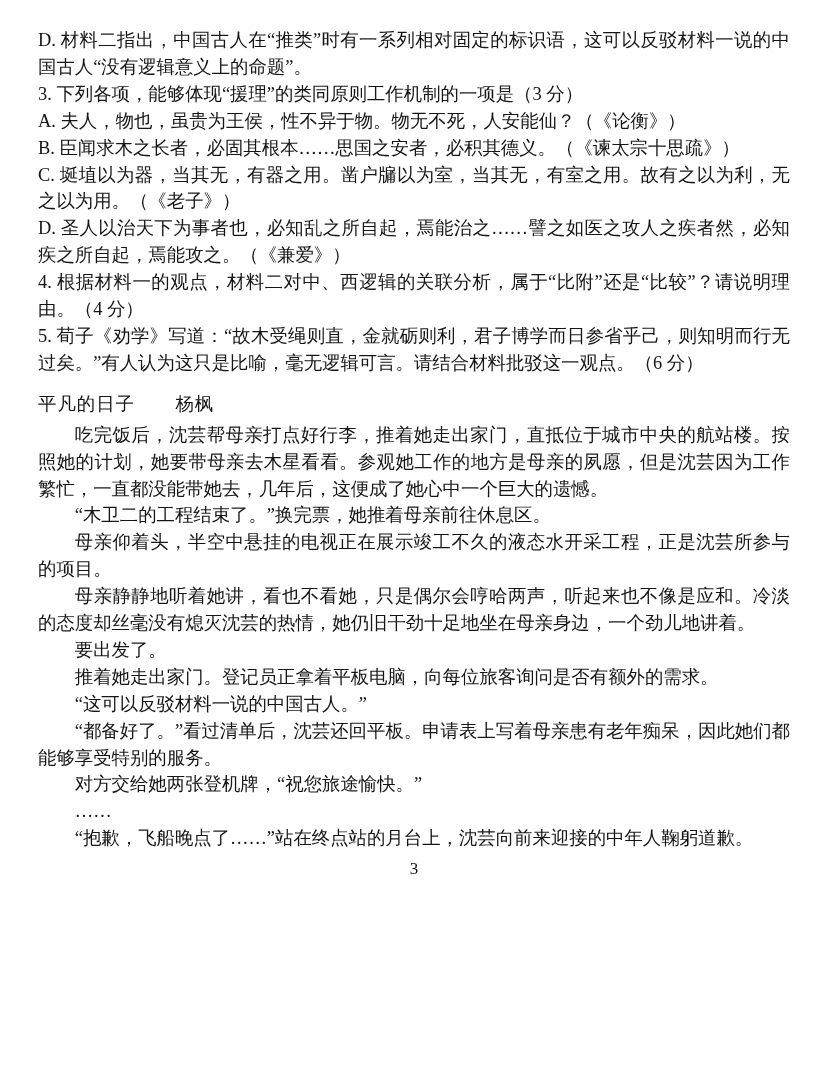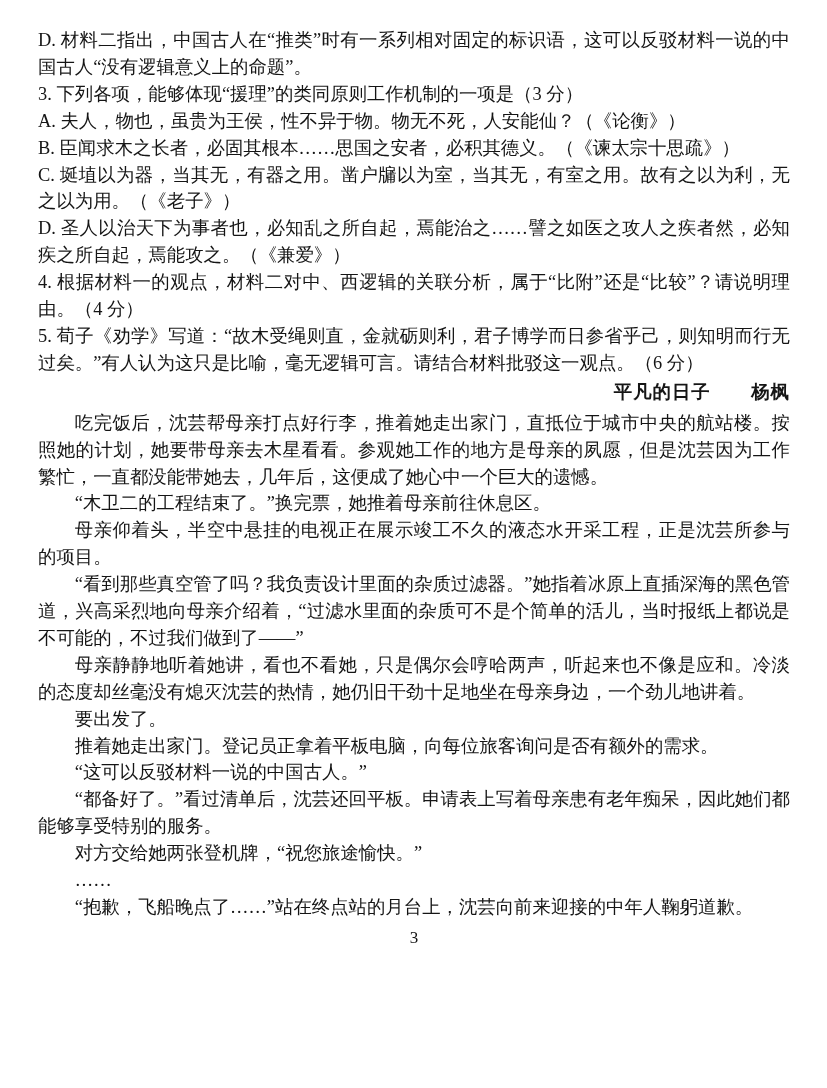--- a/index.html
+++ b/index.html
@@ -16,23 +16,23 @@
     font-family: "Liberation Serif", "DejaVu Serif", serif;
     font-size: 18.4px;
     line-height: 26.9px;
     padding: 27px 37px 0 38px;
     overflow: hidden;
     text-align: justify;
   }
   .doc-page p { margin: 0; }
   .indent { text-indent: 2em; }
   .story-title-row {
-    text-align: right;
-    margin: 2px 0 4px 0;
-    font-weight: 700;
+    text-align: left;
+    margin: 14px 0 4px 0;
+    font-weight: 400;
     letter-spacing: 1px;
   }
   .story-title-row .author { margin-left: 2.2em; }
   .page-number {
     text-align: center;
     margin-top: 4px;
     font-size: 17px;
   }
 </style>
 </head>
@@ -52,21 +52,20 @@
   <p>5. 荀子《劝学》写道：“故木受绳则直，金就砺则利，君子博学而日参省乎己，则知明而行无过矣。”有人认为这只是比喻，毫无逻辑可言。请结合材料批驳这一观点。（6 分）</p>
 
 
   <div class="story-title-row">
     <span>平凡的日子</span><span class="author">杨枫</span>
   </div>
 
   <p class="indent">吃完饭后，沈芸帮母亲打点好行李，推着她走出家门，直抵位于城市中央的航站楼。按照她的计划，她要带母亲去木星看看。参观她工作的地方是母亲的夙愿，但是沈芸因为工作繁忙，一直都没能带她去，几年后，这便成了她心中一个巨大的遗憾。</p>
   <p class="indent">“木卫二的工程结束了。”换完票，她推着母亲前往休息区。</p>
   <p class="indent">母亲仰着头，半空中悬挂的电视正在展示竣工不久的液态水开采工程，正是沈芸所参与的项目。</p>
-  <p class="indent">“看到那些真空管了吗？我负责设计里面的杂质过滤器。”她指着冰原上直插深海的黑色管道，兴高采烈地向母亲介绍着，“过滤水里面的杂质可不是个简单的活儿，当时报纸上都说是不可能的，不过我们做到了——”</p>
   <p class="indent">母亲静静地听着她讲，看也不看她，只是偶尔会哼哈两声，听起来也不像是应和。冷淡的态度却丝毫没有熄灭沈芸的热情，她仍旧干劲十足地坐在母亲身边，一个劲儿地讲着。</p>
   <p class="indent">要出发了。</p>
   <p class="indent">推着她走出家门。登记员正拿着平板电脑，向每位旅客询问是否有额外的需求。</p>
   <p class="indent">“这可以反驳材料一说的中国古人。”</p>
   <p class="indent">“都备好了。”看过清单后，沈芸还回平板。申请表上写着母亲患有老年痴呆，因此她们都能够享受特别的服务。</p>
   <p class="indent">对方交给她两张登机牌，“祝您旅途愉快。”</p>
   <p class="indent">……</p>
   <p class="indent">“抱歉，飞船晚点了……”站在终点站的月台上，沈芸向前来迎接的中年人鞠躬道歉。</p>
 
   <div class="page-number">3</div>

